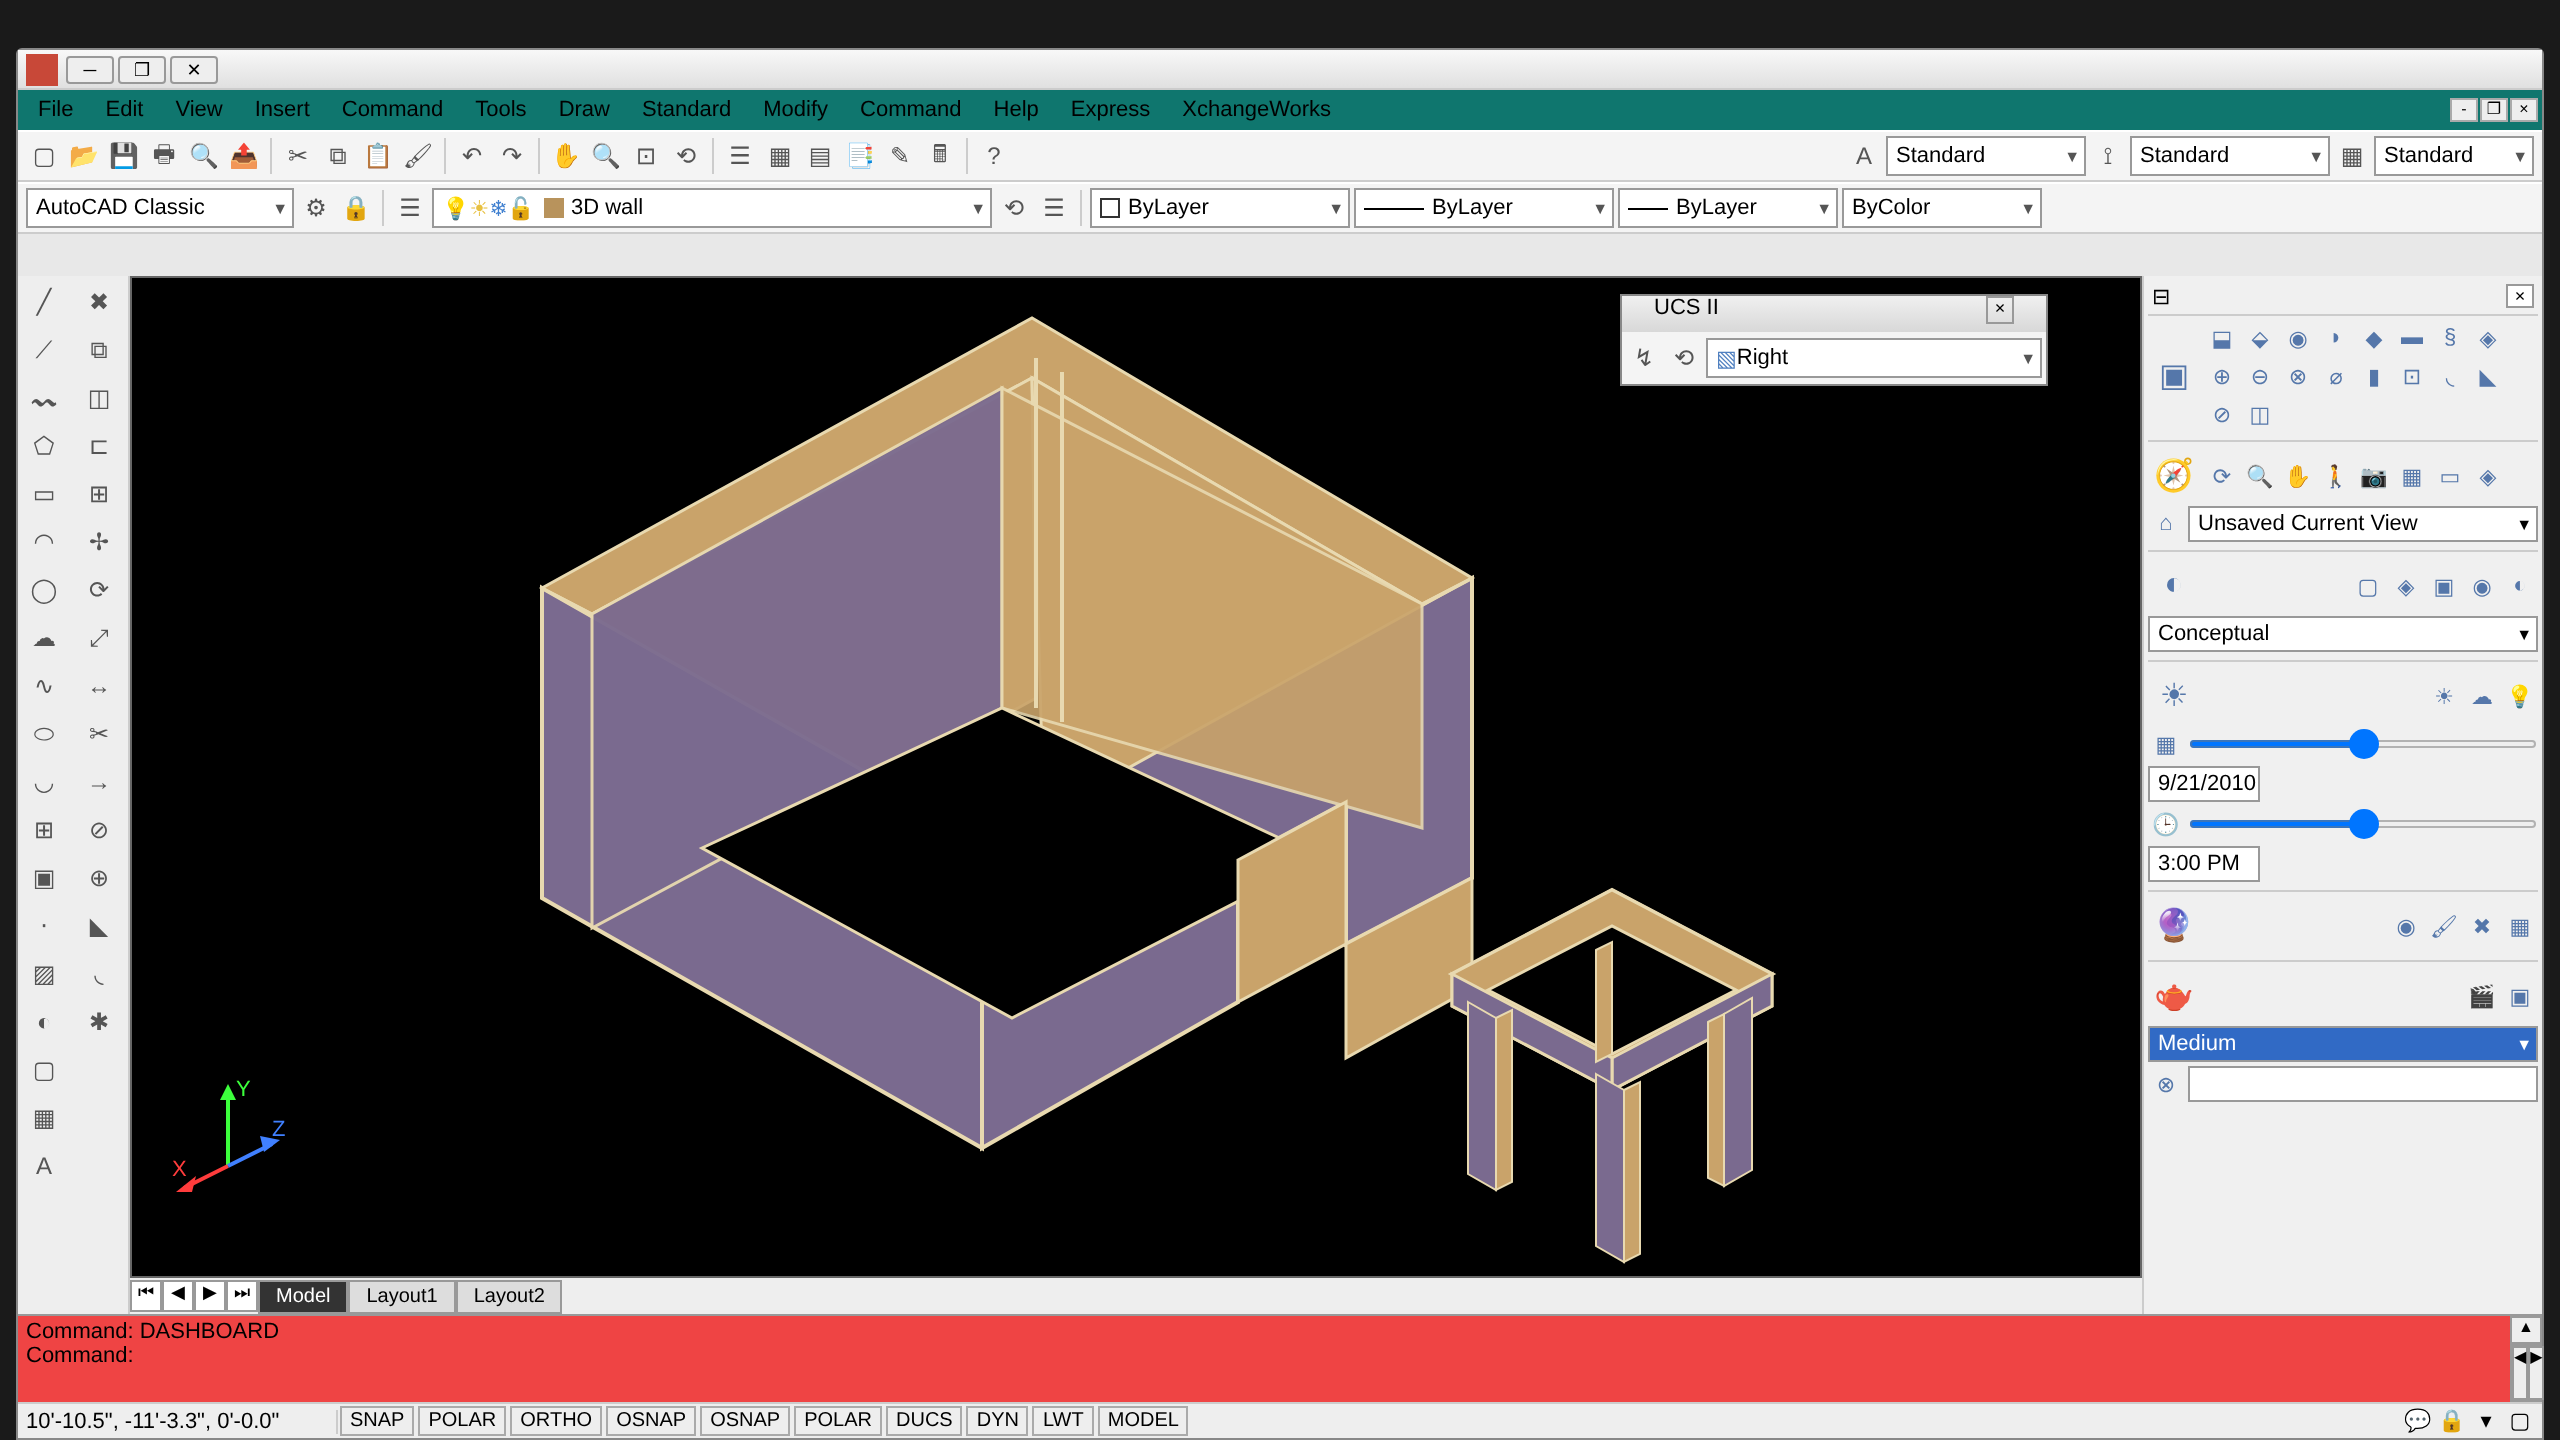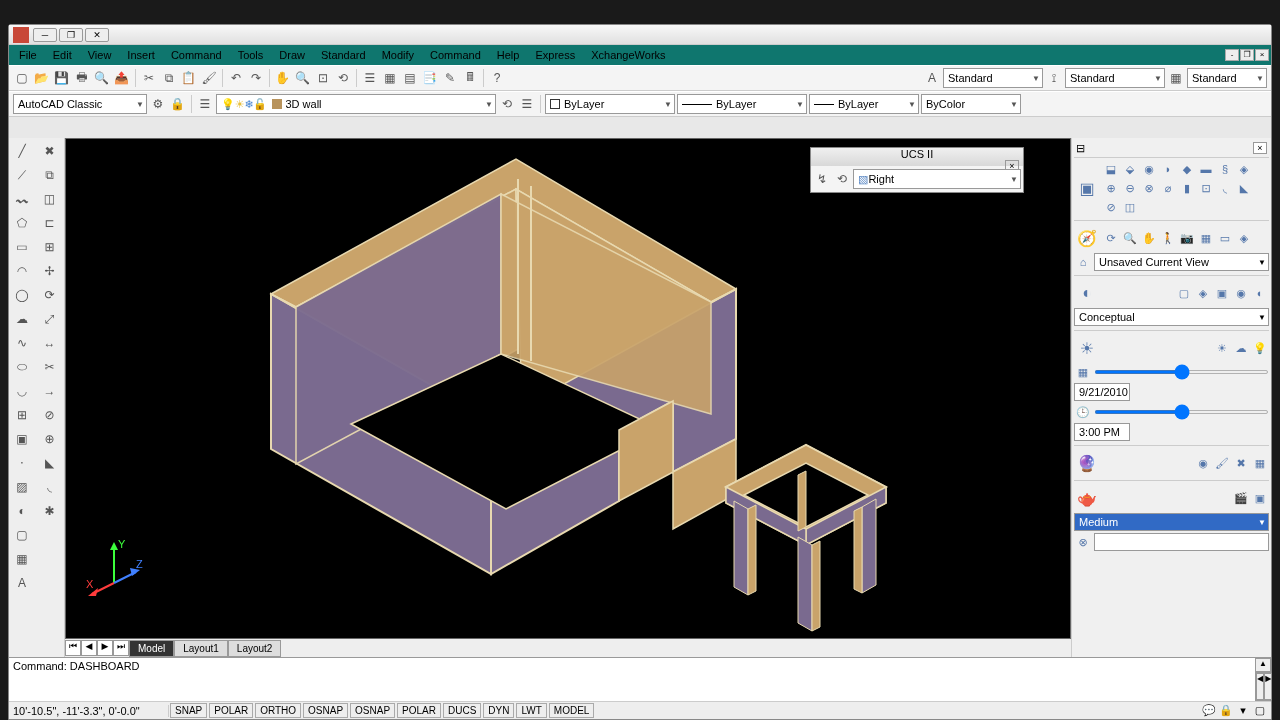--- a/index.html
+++ b/index.html
@@ -31,24 +31,24 @@
 .tab { padding: 2px 8px; background: #ddd; border: 1px solid #999; font-size: 10px; cursor: pointer; }
 .tab.active { background: #333; color: #fff; }
 .right-panel { width: 200px; background: #f0f0f0; border-left: 1px solid #ccc; padding: 2px; font-size: 10px; overflow: hidden; }
 .panel-row { display: flex; align-items: center; gap: 2px; margin: 2px 0; flex-wrap: wrap; }
 .panel-row .pbtn { width: 18px; height: 18px; border: 1px solid transparent; cursor: pointer; display: flex; align-items: center; justify-content: center; font-size: 11px; color: #5577aa; }
 .panel-combo { flex: 1; height: 18px; border: 1px solid #999; background: #fff; padding: 0 4px; position: relative; font-size: 10px; display: flex; align-items: center; }
 .panel-combo .arrow { position: absolute; right: 2px; font-size: 8px; }
 .panel-combo.sel { background: #316ac5; color: #fff; }
 .panel-sep { height: 1px; background: #ccc; margin: 4px 0; }
 .ucs-panel { position: absolute; top: 8px; right: 46px; width: 214px; background: #f4f4f4; border: 1px solid #888; z-index: 10; }
-.ucs-title { height: 18px; background: linear-gradient(#f0f0f0,#d8d8d8); display: flex; align-items: center; padding: 0 4px; font-size: 10px; flex-direction: column; }
+.ucs-title { height: 18px; background: linear-gradient(#f0f0f0,#d8d8d8); display: flex; align-items: flex-start; padding: 0 16px; font-size: 10px; }
 .ucs-title .x { margin-left: auto; width: 14px; height: 14px; border: 1px solid #999; text-align: center; cursor: pointer; font-size: 9px; }
 .ucs-body { height: 26px; display: flex; align-items: center; padding: 2px; gap: 2px; }
-.cmdline { position: absolute; bottom: 18px; left: 0; right: 0; height: 44px; background: #ffffff; border-top: 1px solid #999; padding: 2px 4px; font-family: "Courier New", monospace; font-size: 11px; display: flex; flex-direction: column; }
+.cmdline { position: absolute; bottom: 18px; left: 0; right: 0; height: 44px; background: #ef4444; border-top: 1px solid #999; padding: 2px 4px; font-family: "Courier New", monospace; font-size: 11px; display: flex; flex-direction: column; }
 .cmdline .scroll { position: absolute; right: 0; top: 0; bottom: 0; width: 16px; display: flex; flex-direction: column; }
 .cmdline .scroll div { border: 1px solid #999; background: #eee; font-size: 8px; text-align: center; cursor: pointer; }
 .statusbar { position: absolute; bottom: 0; left: 0; right: 0; height: 18px; background: #eee; border-top: 1px solid #ccc; display: flex; align-items: center; font-size: 10px; }
 .statusbar .coords { width: 160px; padding: 0 4px; border-right: 1px solid #ccc; }
 .statusbar .sbtn { padding: 1px 4px; border: 1px solid #aaa; margin: 0 1px; cursor: pointer; font-size: 10px; }
 .status-icons { margin-left: auto; display: flex; gap: 3px; padding-right: 4px; }
 .status-icons .si { width: 14px; height: 14px; cursor: pointer; font-size: 11px; text-align: center; }
 .axis-gizmo { position: absolute; left: 18px; bottom: 40px; width: 60px; height: 60px; }
 svg.shape { position: absolute; }
 .close-x { width: 14px; height: 12px; border: 1px solid #999; background: #fff; font-size: 9px; text-align: center; cursor: pointer; line-height: 10px; }
@@ -423,20 +423,24 @@
         <div class="pbtn">⊗</div>
         <div class="panel-combo">
             <span></span>
           </div>
       </div>
     </div>
   </div>
 
   <div class="cmdline">
     <div>Command: DASHBOARD</div>
+    <div style="display:flex">
+        <span>Command:</span>
+        <span style="flex:1"></span>
+      </div>
     <div class="scroll">
       <div style="height:14px">▲</div>
       <div style="flex:1;display:flex">
         <div style="flex:1">◀</div>
         <div style="flex:1">▶</div>
       </div>
     </div>
   </div>
 
   <div class="statusbar">

